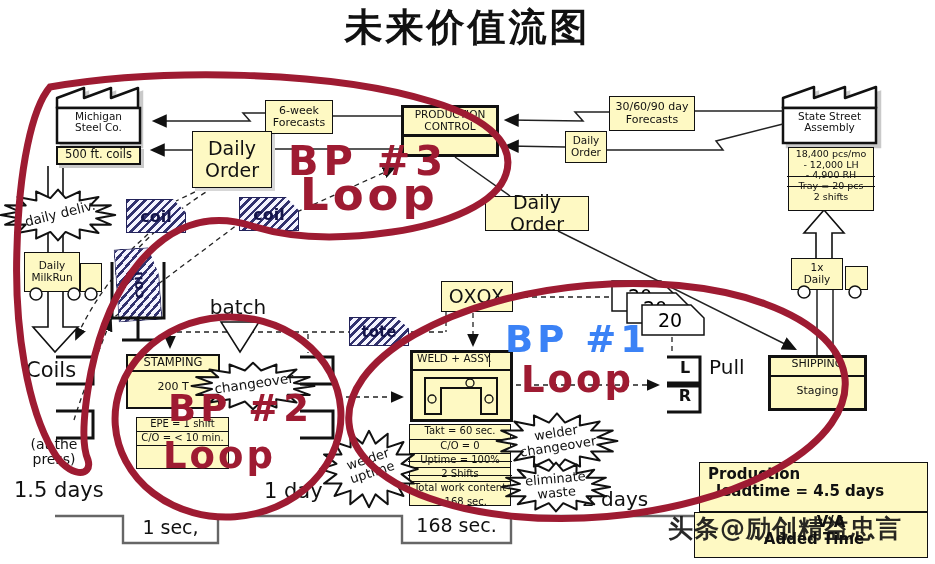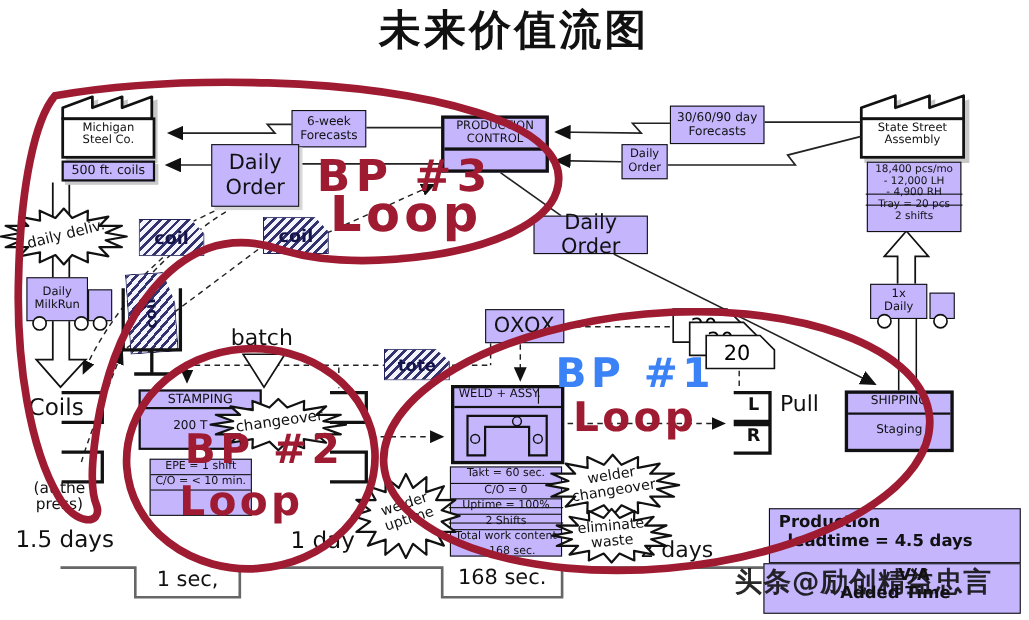--- a/index.html
+++ b/index.html
@@ -1,20 +1,20 @@
 <!DOCTYPE html>
 <html><head>
 <meta charset="utf-8">
 <style>
   html,body{margin:0;padding:0;background:#fff}
   body{font-family:"DejaVu Sans",sans-serif;color:#111}
   #stage{position:relative;width:935px;height:564px;background:#fff;overflow:hidden}
   svg.layer{position:absolute;left:0;top:0;pointer-events:none}
   .abs{position:absolute;box-sizing:border-box}
-  .box{position:absolute;box-sizing:border-box;background:#c4b5fd;border:1.5px solid #111;text-align:center;line-height:1.12}
+  .box{position:absolute;box-sizing:border-box;background:#fef9c3;border:1.5px solid #111;text-align:center;line-height:1.12}
   .lbl{position:absolute;white-space:nowrap;line-height:1.05}
   .ctr{display:flex;align-items:center;justify-content:center;flex-direction:column}
   .hatch{position:absolute;box-sizing:border-box;border:1px solid #23235a;
     background:repeating-linear-gradient(135deg,#32326e 0 2.5px,#f4f4ff 2.5px 6px);
     clip-path:polygon(0 0,78% 0,100% 40%,100% 100%,0 100%);
     display:flex;align-items:center;justify-content:center;
     color:#14144a;font-weight:700}
   .struck{position:relative}
   .struck:after{content:"";position:absolute;left:-2px;right:-2px;top:52%;border-top:1.6px solid #111}
   .z10{z-index:10}.z30{z-index:30}
@@ -157,21 +157,21 @@
     <span>1x</span>
       <span>Daily</span>
   </div>
   <div class="box z10" style="left:845px;top:266px;width:23px;height:24px"></div>
 
   <div class="box z10 ctr" style="left:441px;top:281px;width:72px;height:31px;font-size:19px;letter-spacing:1px">
       <span>OXOX</span>
     </div>
   <div class="lbl z10" style="left:206px;top:297px;width:64px;text-align:center;font-size:20px">batch</div>
 
-  <div class="box z10" style="left:126px;top:354px;width:112px;height:19px;border-width:2.5px;font-size:11.5px">STAMPING</div>
+  <div class="box z10" style="left:126px;top:354px;width:94px;height:19px;border-width:2.5px;font-size:11.5px">STAMPING</div>
   <div class="box z10" style="left:126px;top:370px;width:94px;height:39px;border-width:2px;font-size:11px;padding-top:9px">200 T</div>
   <div class="box z10" style="left:136px;top:417px;width:93px;height:52px;font-size:10px;padding:0">
     <div style="border-bottom:1px solid #111;height:13px">EPE = 1 shift</div>
     <div style="border-bottom:1px solid #111;height:13px">C/O = &lt; 10 min.</div>
     <div style="height:24px"></div>
   </div>
 
   <div class="box z10" style="left:410px;top:350px;width:103px;height:72px;border-width:3px;padding:0">
     <div style="height:16px;border-bottom:2.5px solid #111;font-size:10.5px;text-align:left;padding-left:4px">WELD + ASSY.</div>
   </div>

